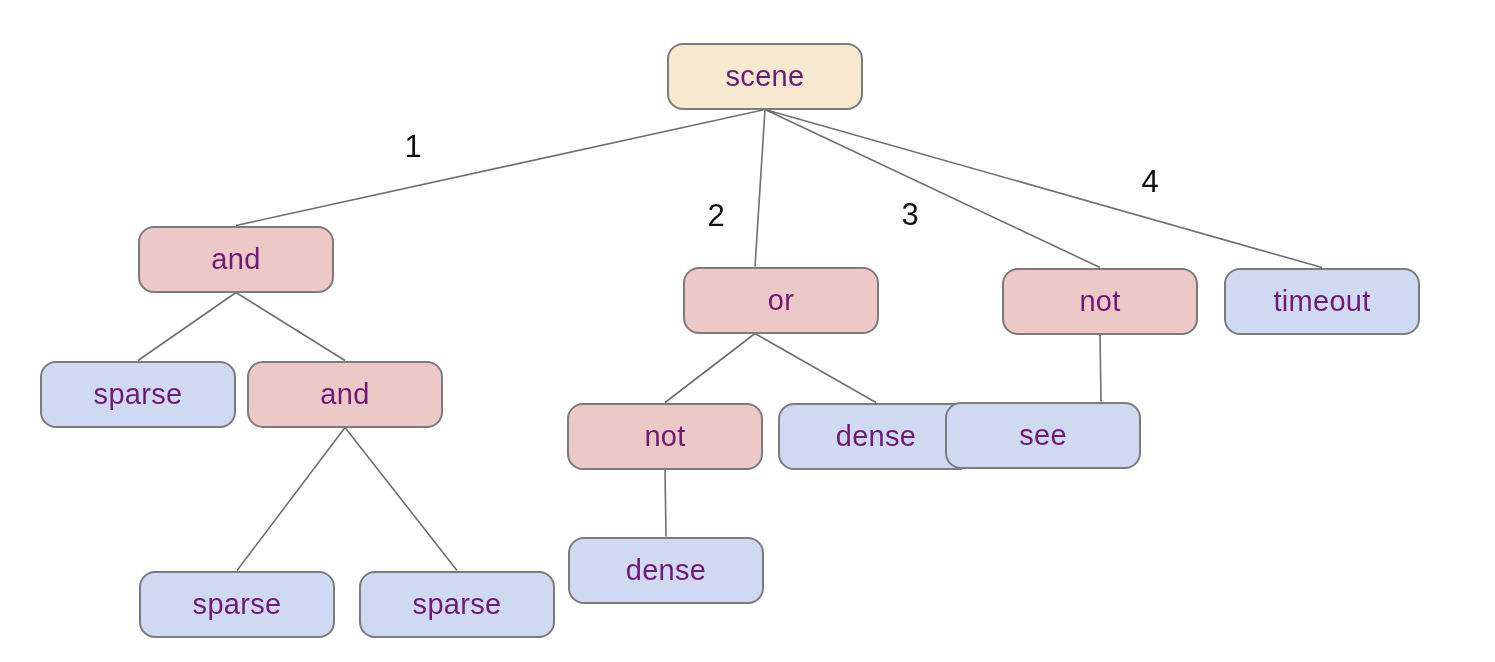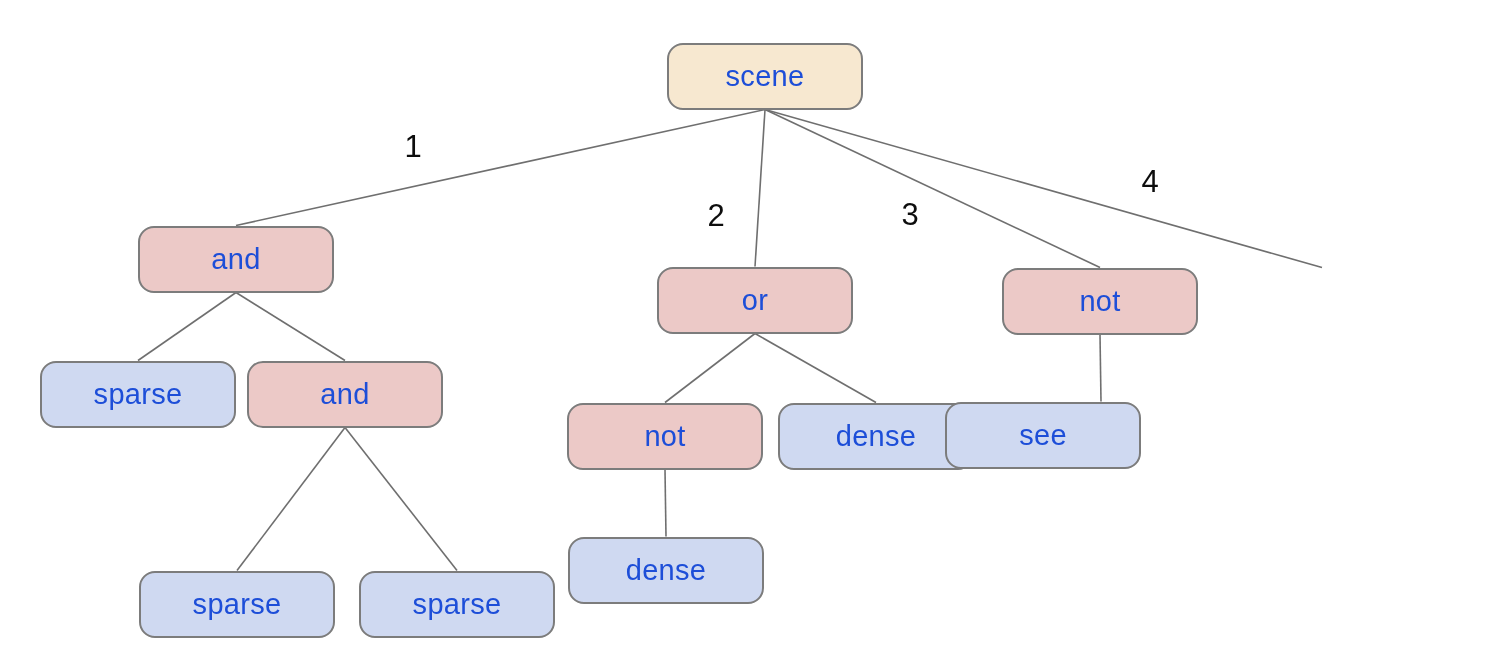--- a/index.html
+++ b/index.html
@@ -26,21 +26,21 @@
     position: absolute;
     width: 196px;
     height: 67px;
     box-sizing: border-box;
     border: 2px solid #7c7c7c;
     border-radius: 16px;
     display: flex;
     align-items: center;
     justify-content: center;
     font-size: 29px;
-    color: #1d4ed8;
+    color: #701a75;
     letter-spacing: 0.3px;
   }
   .edge-label {
     position: absolute;
     transform: translate(-50%, -50%);
     font-size: 31px;
     color: #0d0d0d;
     line-height: 1;
   }
 </style>
@@ -61,22 +61,23 @@
       <line x1="755" y1="333.5" x2="876" y2="402.5" stroke="#6f6f6f" stroke-width="1.6"></line>
       <line x1="665" y1="469.5" x2="666" y2="536.5" stroke="#6f6f6f" stroke-width="1.6"></line>
       <line x1="1100" y1="334.5" x2="1101" y2="401.5" stroke="#6f6f6f" stroke-width="1.6"></line>
     </svg>
 <div class="edge-label" style="left: 413px; top: 146px;">1</div>
     <div class="edge-label" style="left: 716px; top: 215px;">2</div>
     <div class="edge-label" style="left: 910px; top: 214px;">3</div>
     <div class="edge-label" style="left: 1150px; top: 181px;">4</div>
     <div class="node" style="left: 667px; top: 42.5px; background: rgb(247, 232, 208);">scene</div>
     <div class="node" style="left: 138px; top: 225.5px; background: rgb(236, 201, 199);">and</div>
-    <div class="node" style="left: 657px; top: 266.5px; background: rgb(236, 201, 199);">or</div>
+    <div class="node" style="left: 683px; top: 266.5px; background: rgb(236, 201, 199);">or</div>
     <div class="node" style="left: 1002px; top: 267.5px; background: rgb(236, 201, 199);">not</div>
+    <div class="node" style="left: 1224px; top: 267.5px; background: rgb(207, 217, 241);">timeout</div>
     <div class="node" style="left: 40px; top: 360.5px; background: rgb(207, 217, 241);">sparse</div>
     <div class="node" style="left: 247px; top: 360.5px; background: rgb(236, 201, 199);">and</div>
     <div class="node" style="left: 567px; top: 402.5px; background: rgb(236, 201, 199);">not</div>
     <div class="node" style="left: 778px; top: 402.5px; background: rgb(207, 217, 241);">dense</div>
     <div class="node" style="left: 945px; top: 401.5px; background: rgb(207, 217, 241);">see</div>
     <div class="node" style="left: 139px; top: 570.5px; background: rgb(207, 217, 241);">sparse</div>
     <div class="node" style="left: 359px; top: 570.5px; background: rgb(207, 217, 241);">sparse</div>
     <div class="node" style="left: 568px; top: 536.5px; background: rgb(207, 217, 241);">dense</div>
   </div>
 

